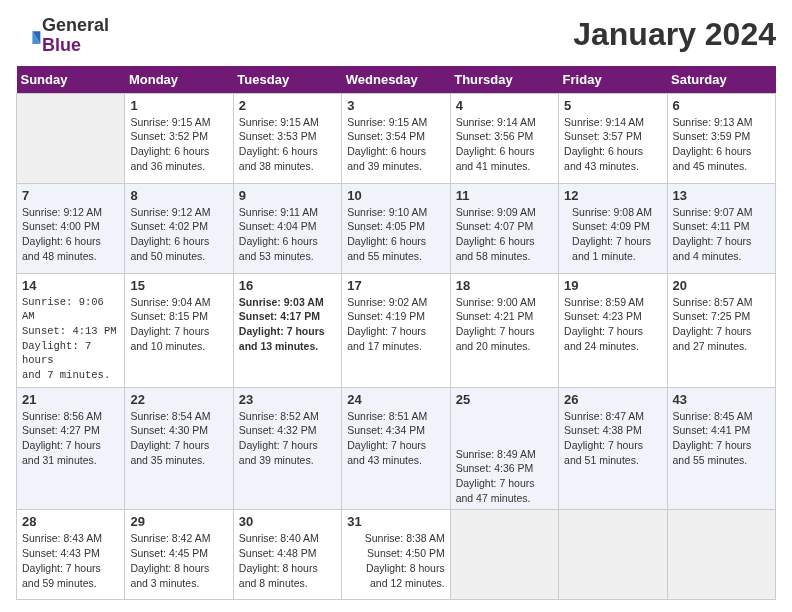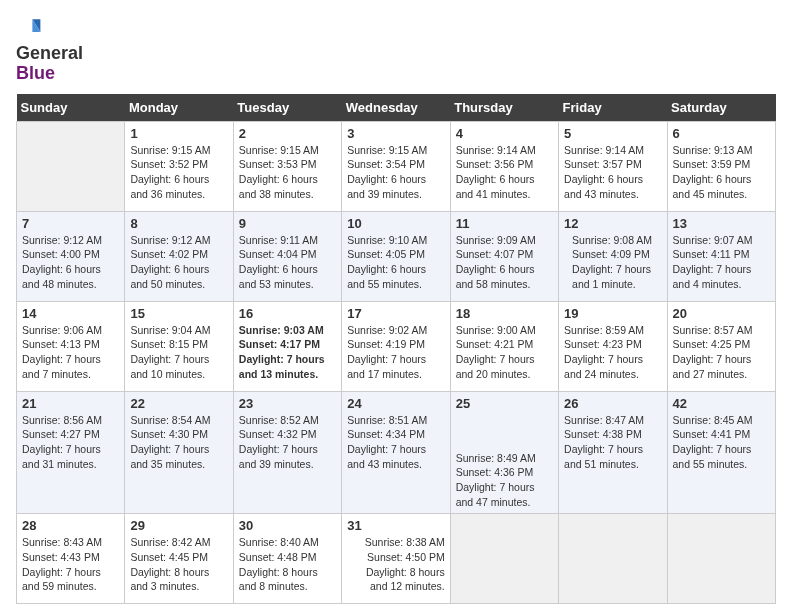--- a/index.html
+++ b/index.html
@@ -11,22 +11,21 @@
       padding: 16px;
     }
     .header {
       display: flex;
       justify-content: space-between;
       align-items: flex-start;
       margin-bottom: 10px;
     }
     .logo {
       display: flex;
-      align-items: flex-start;
-      flex-direction: column;
+      align-items: flex-end;
     }
     .logo-text {
       font-size: 18px;
       font-weight: bold;
       line-height: 1.1;
     }
     .logo-general { color: #333; }
     .logo-blue { color: #701a75; }
     .logo-icon {
       width: 24px;
@@ -44,21 +43,21 @@
     .location {
       font-size: 16px;
       color: #555;
     }
     table {
       width: 100%;
       border-collapse: collapse;
       font-size: 11px;
     }
     thead tr th {
-      background-color: #404040;
+      background-color: #701a75;
       color: #fff;
       padding: 6px 4px;
       text-align: left;
       font-size: 13px;
       font-weight: bold;
     }
     tbody tr td {
       border: 1px solid #ccc;
       vertical-align: top;
       padding: 4px 5px;
@@ -94,20 +93,21 @@
         <polygon points="18,4 28,4 28,20" fill="#2968b0"></polygon>
         <polygon points="18,4 28,20 18,20" fill="#4a90d9"></polygon>
       </svg>
     </div>
     <div class="logo-text">
       <span class="logo-general">General</span><br>
       <span class="logo-blue">Blue</span>
     </div>
   </div>
   <div class="title-block">
+    <div class="month-title">January 2024</div>
   </div>
 </div>
 
 <table>
   <thead>
     <tr>
     <th>Sunday</th>
         <th>Monday</th>
         <th>Tuesday</th>
         <th>Wednesday</th>
@@ -209,21 +209,21 @@
           <span class="day-num">13</span>
           <div class="day-info" style="white-space: pre-line;">Sunrise: 9:07 AM
 Sunset: 4:11 PM
 Daylight: 7 hours
 and 4 minutes.</div>
         </td>
       </tr>
       <tr>
         <td>
           <span class="day-num">14</span>
-          <div class="day-info" style="white-space: pre-line;">Sunrise: 9:06 AM
+          <div class="day-info" style="white-space: pre-line; font-family: Liberation Mono, monospace;">Sunrise: 9:06 AM
 Sunset: 4:13 PM
 Daylight: 7 hours
 and 7 minutes.</div>
         </td>
         <td>
           <span class="day-num">15</span>
           <div class="day-info" style="white-space: pre-line;">Sunrise: 9:04 AM
 Sunset: 8:15 PM
 Daylight: 7 hours
 and 10 minutes.</div>
@@ -252,21 +252,21 @@
         <td>
           <span class="day-num">19</span>
           <div class="day-info" style="white-space: pre-line;">Sunrise: 8:59 AM
 Sunset: 4:23 PM
 Daylight: 7 hours
 and 24 minutes.</div>
         </td>
         <td>
           <span class="day-num">20</span>
           <div class="day-info" style="white-space: pre-line;">Sunrise: 8:57 AM
-Sunset: 4:25 PM
+Sunset: 7:25 PM
 Daylight: 7 hours
 and 27 minutes.</div>
         </td>
       </tr>
       <tr>
         <td>
           <span class="day-num">21</span>
           <div class="day-info" style="white-space: pre-line;">Sunrise: 8:56 AM
 Sunset: 4:27 PM
 Daylight: 7 hours
@@ -301,21 +301,21 @@
 and 47 minutes.</div>
         </td>
         <td>
           <span class="day-num">26</span>
           <div class="day-info" style="white-space: pre-line;">Sunrise: 8:47 AM
 Sunset: 4:38 PM
 Daylight: 7 hours
 and 51 minutes.</div>
         </td>
         <td>
-          <span class="day-num">42</span>
+          <span class="day-num">43</span>
           <div class="day-info" style="white-space: pre-line;">Sunrise: 8:45 AM
 Sunset: 4:41 PM
 Daylight: 7 hours
 and 55 minutes.</div>
         </td>
       </tr>
       <tr>
         <td>
           <span class="day-num">28</span>
           <div class="day-info" style="white-space: pre-line;">Sunrise: 8:43 AM

